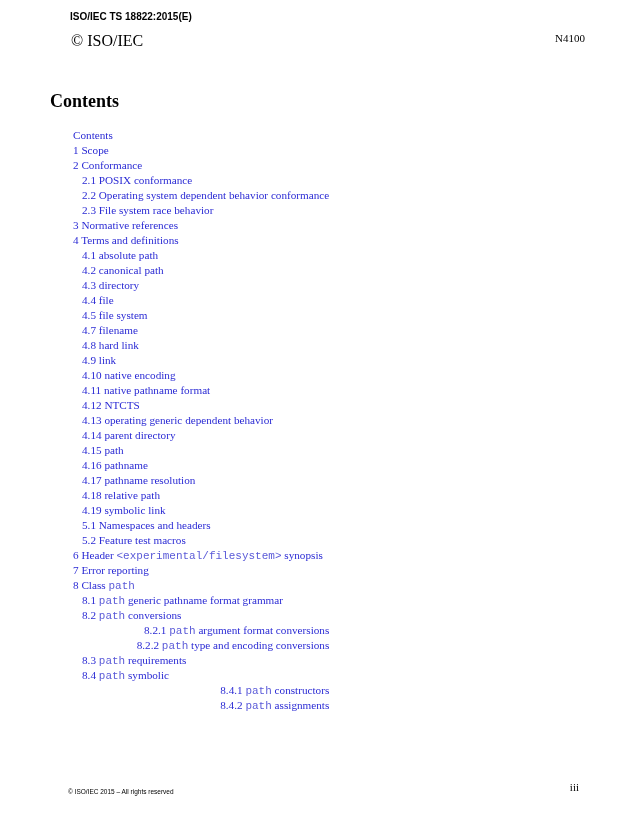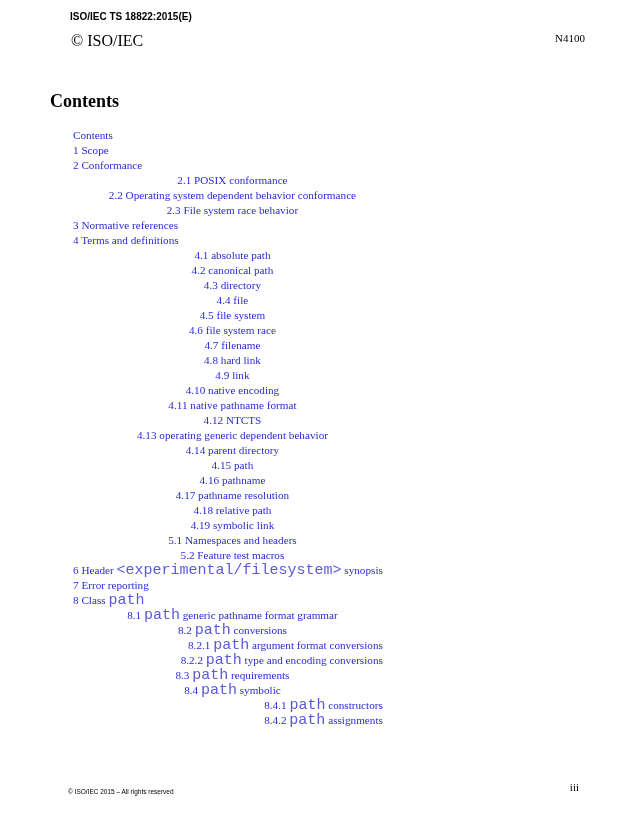--- a/index.html
+++ b/index.html
@@ -26,24 +26,24 @@
     position: absolute; left: 73px; top: 128px;
     margin: 0; padding: 0; list-style: none;
   }
   .toc li {
     height: 15px; line-height: 15px;
     font-family: "Liberation Serif", serif; font-size: 11.2px;
     color: #2a2ad4; white-space: nowrap;
     cursor: pointer;
   }
   .toc li.l1 { padding-left: 0; }
-  .toc li.l2 { padding-left: 9px; text-align: center; }
+  .toc li.l2 { padding-left: 9px; }
   .toc li.l3 { padding-left: 18px; text-align: right; }
   .toc .code {
-    font-family: "Liberation Mono", monospace; font-size: 15px;
+    font-family: "Liberation Mono", monospace; font-size: 11px;
     color: #5a5ad8;
   }
   .footer-copyright {
     position: absolute; left: 68px; top: 788px;
     font-family: "Liberation Sans", sans-serif; font-size: 6.5px; color: #000;
   }
   .page-number {
     position: absolute; right: 58px; top: 781px;
     font-family: "Liberation Serif", serif; font-size: 11px; color: #000;
   }
@@ -64,21 +64,20 @@
     <li class="l2"><span>2.1</span> <span>POSIX conformance</span></li>
     <li class="l2"><span>2.2</span> <span>Operating system dependent behavior conformance</span></li>
     <li class="l2"><span>2.3</span> <span>File system race behavior</span></li>
     <li class="l1"><span>3</span> <span>Normative references</span></li>
     <li class="l1"><span>4</span> <span>Terms and definitions</span></li>
     <li class="l2"><span>4.1</span> <span>absolute path</span></li>
     <li class="l2"><span>4.2</span> <span>canonical path</span></li>
     <li class="l2"><span>4.3</span> <span>directory</span></li>
     <li class="l2"><span>4.4</span> <span>file</span></li>
     <li class="l2"><span>4.5</span> <span>file system</span></li>
-    <li class="l2"><span>4.6</span> <span>file system race</span></li>
     <li class="l2"><span>4.7</span> <span>filename</span></li>
     <li class="l2"><span>4.8</span> <span>hard link</span></li>
     <li class="l2"><span>4.9</span> <span>link</span></li>
     <li class="l2"><span>4.10</span> <span>native encoding</span></li>
     <li class="l2"><span>4.11</span> <span>native pathname format</span></li>
     <li class="l2"><span>4.12</span> <span>NTCTS</span></li>
     <li class="l2"><span>4.13</span> <span>operating generic dependent behavior</span></li>
     <li class="l2"><span>4.14</span> <span>parent directory</span></li>
     <li class="l2"><span>4.15</span> <span>path</span></li>
     <li class="l2"><span>4.16</span> <span>pathname</span></li>

